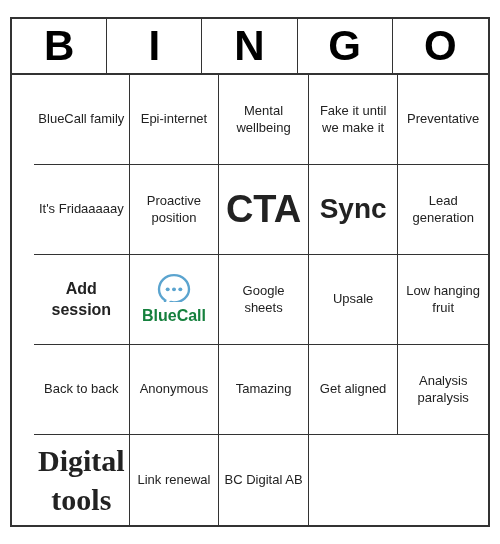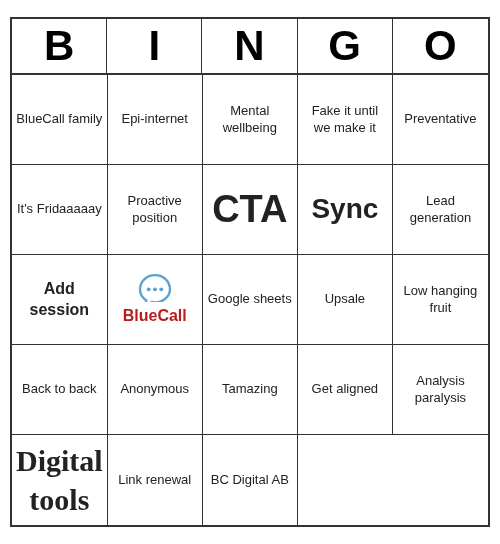--- a/index.html
+++ b/index.html
@@ -27,20 +27,21 @@
       font-weight: bold;
       padding: 6px 0;
       border-right: 1px solid #333;
       line-height: 1;
     }
     .bingo-header-cell:last-child { border-right: none; }
     .bingo-grid {
       display: grid;
       grid-template-columns: repeat(5, 1fr);
       grid-template-rows: repeat(5, 1fr);
+      padding-left: 22px;
     }
     .bingo-cell {
       border-right: 1px solid #333;
       border-bottom: 1px solid #333;
       min-height: 88px;
       display: flex;
       align-items: center;
       justify-content: center;
       text-align: center;
       padding: 6px 4px;
@@ -73,21 +74,21 @@
       align-items: center;
       gap: 4px;
     }
     .bluecall-icon {
       width: 40px;
       height: 30px;
     }
     .bluecall-text {
       font-size: 16px;
       font-weight: bold;
-      color: #b91c1c;
+      color: #15803d;
     }
   </style>
 </head>
 <body>
 
 <div class="bingo-card">
   <div class="bingo-header">
     <div class="bingo-header-cell">B</div>
     <div class="bingo-header-cell">I</div>
     <div class="bingo-header-cell">N</div>

